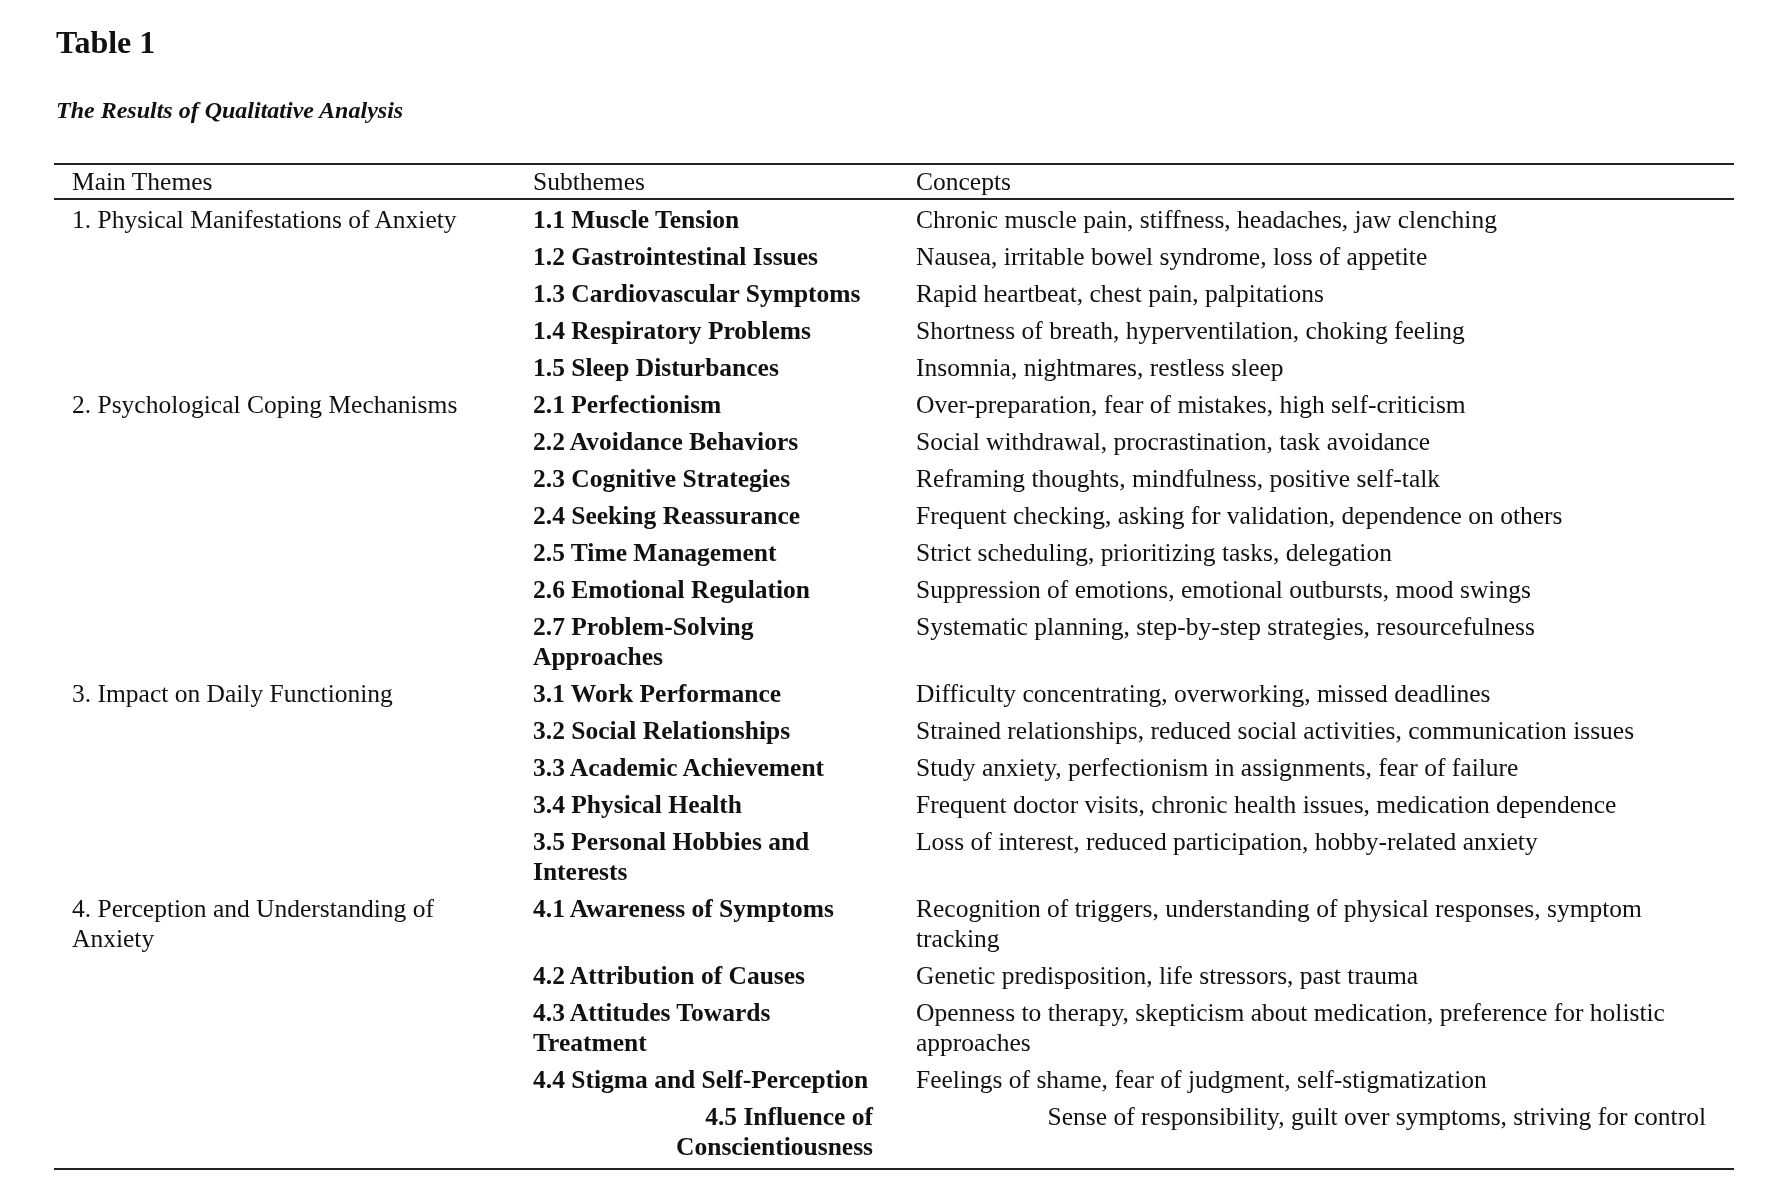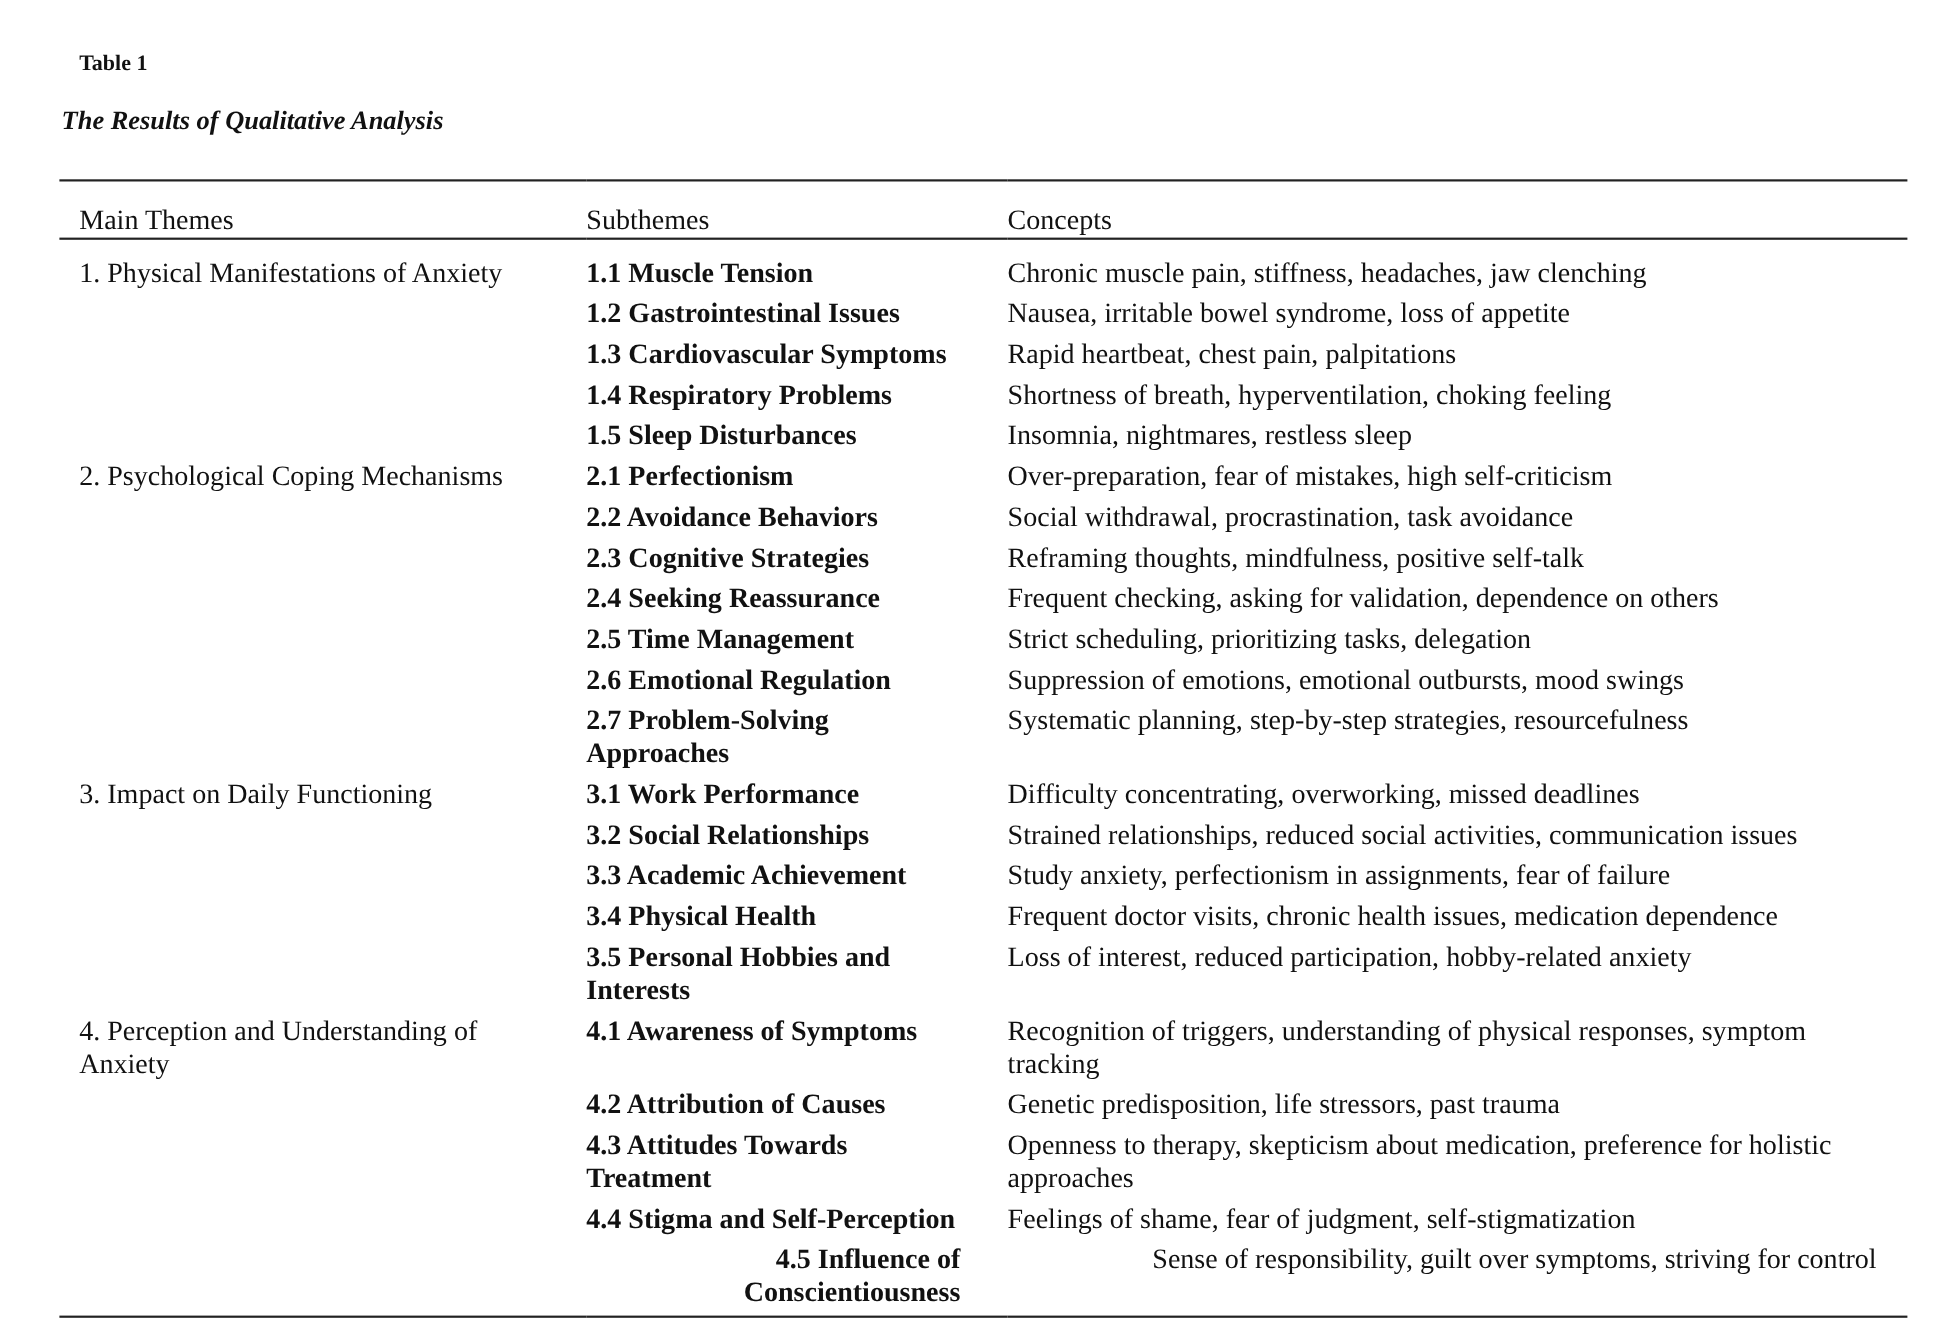--- a/index.html
+++ b/index.html
@@ -12,24 +12,24 @@
       height: 1202px;
       position: relative;
       overflow: hidden;
       font-family: "Liberation Serif", "DejaVu Serif", serif;
       color: #111111;
     }
     .table-label {
       position: absolute;
       left: 56px;
       top: 25px;
-      font-size: 20px;
+      font-size: 32px;
       font-weight: bold;
       line-height: 34px;
-      margin: 16px;
+      margin: 0;
     }
     .table-caption {
       position: absolute;
       left: 56px;
       top: 93px;
       font-size: 24px;
       font-style: italic;
       line-height: 34px;
       margin: 0;
     }
@@ -41,38 +41,38 @@
       border-collapse: collapse;
       border-top: 2px solid #222;
       border-bottom: 2px solid #222;
       font-size: 25.5px;
       line-height: 30px;
     }
     .results-table th {
       font-weight: normal;
       text-align: left;
       vertical-align: top;
-      padding: 20px 0 1px 0;
+      padding: 2px 0 1px 0;
       border-bottom: 2px solid #222;
       height: 30px;
     }
     .results-table td {
       text-align: left;
       vertical-align: top;
       padding: 3.5px 0 3.5px 0;
     }
     .col-theme { width: 461px; padding-left: 18px !important; }
     .col-sub { width: 383px; padding-left: 0 !important; }
     .col-concept { padding-right: 20px !important; }
     .results-table th.col-theme, .results-table td.col-theme { padding-left: 18px; }
     .results-table th.col-sub, .results-table td.col-sub { padding-left: 0; }
     .cell-inner-theme { width: 420px; }
     .cell-inner-sub { width: 340px; font-weight: bold; }
     .cell-inner-concept { width: 790px; }
-    tbody tr:first-child td { padding-top: 15px; }
+    tbody tr:first-child td { padding-top: 5px; }
     tbody tr:last-child td { padding-bottom: 6px; text-align: right; }
   </style>
 </head>
 <body>
 
 <h1 class="table-label">Table 1</h1>
 <h2 class="table-caption">The Results of Qualitative Analysis</h2>
 
 <table class="results-table">
   <thead>

